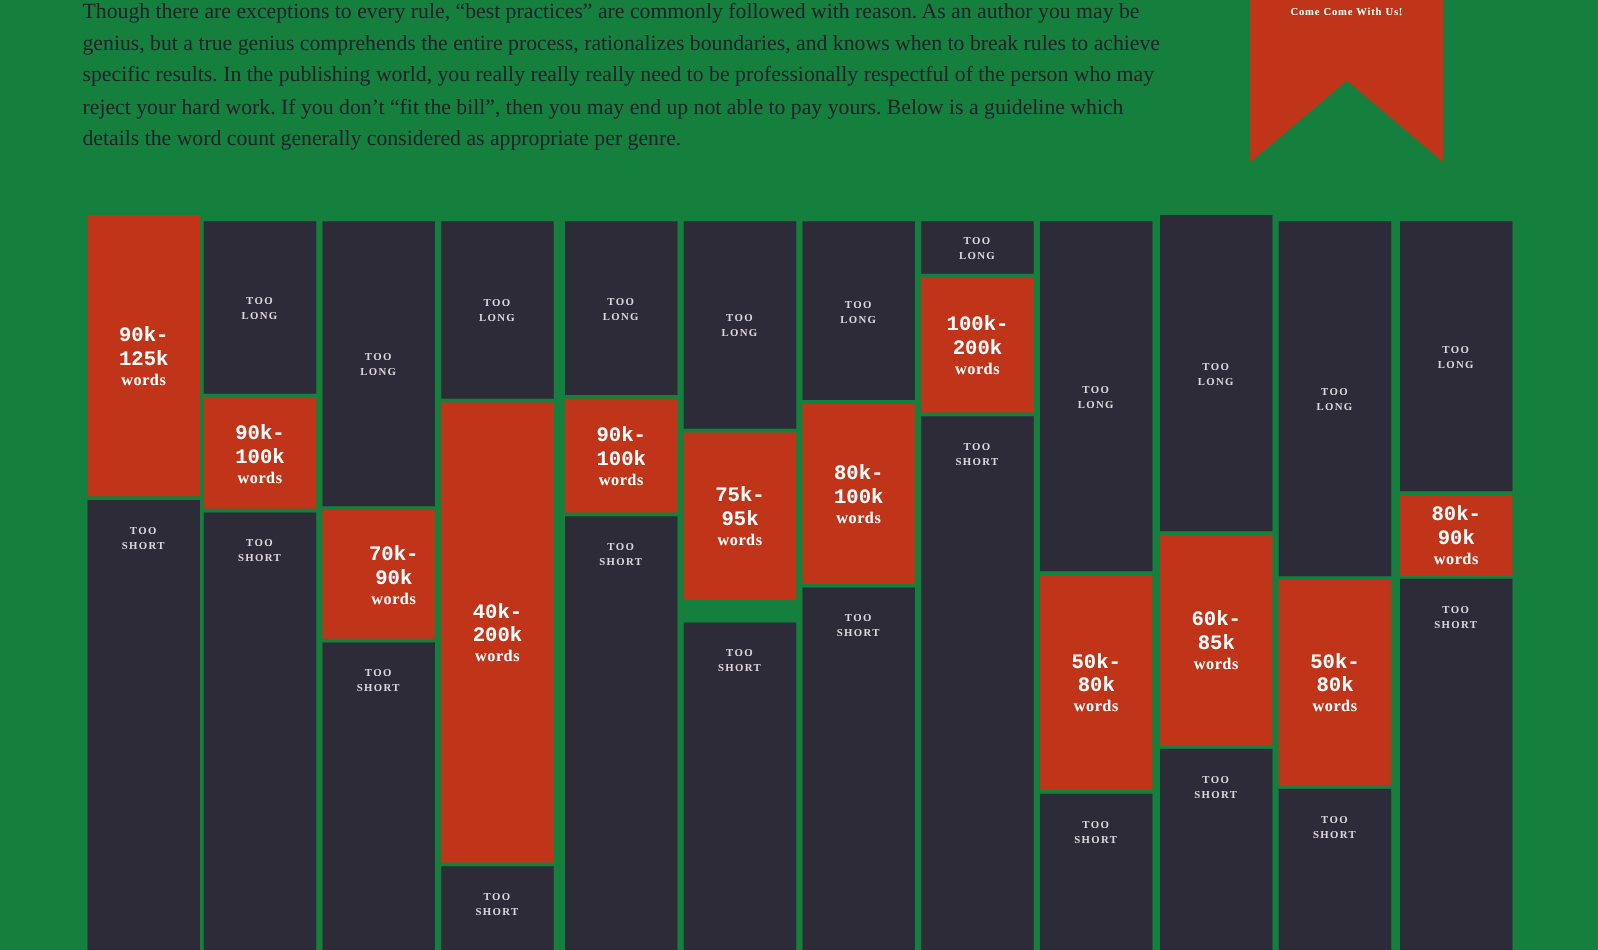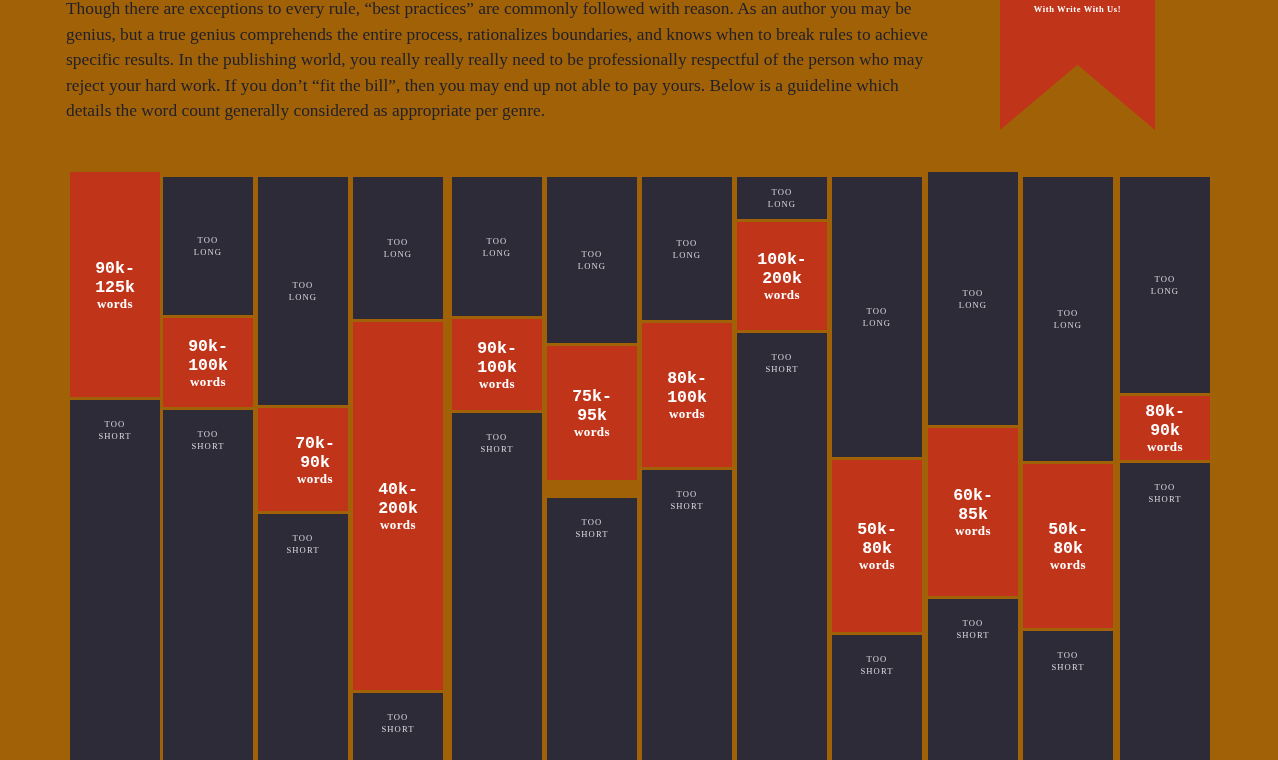--- a/index.html
+++ b/index.html
@@ -2,21 +2,21 @@
 <html><head>
 <meta charset="utf-8">
 <style>
   * { margin:0; padding:0; box-sizing:border-box; }
   html,body{
     width:1278px; height:760px;
     background:#fdfdfc;
     font-family:"Liberation Serif", serif;
     overflow:hidden;
   }
-  #page { position:relative; width:1278px; height:760px; background:#a16207; }
+  #page { position:relative; width:1278px; height:760px; background:#15803d; }
 
   
   #intro{
     position:absolute;
     left:66px; top:-4px;
     width:868px;
     font-family:"Liberation Serif", serif;
     font-size:17.4px;
     line-height:25.6px;
     color:#22202a;
@@ -66,21 +66,21 @@
     justify-content:center;
     text-align:center;
     overflow:hidden;
   }
   .seg.dark{ background:#2e2b38; }
   .seg.accent{ background:#c0341a; }
 
   .limit-label{
     font-family:"Liberation Serif", serif;
     font-size:8.6px;
-    font-weight:normal;
+    font-weight:bold;
     letter-spacing:1.1px;
     line-height:12px;
     color:#d9d7dd;
     text-transform:uppercase;
     white-space:pre-line;
   }
   .range{
     font-family:Liberation Mono, monospace;
     font-size:16.5px;
     font-weight:bold;
@@ -101,21 +101,21 @@
 <body>
 
 <div id="page">
 
   <div id="intro">
     <p>Though there are exceptions to every rule, “best practices” are commonly followed with reason. As an author you may be genius, but a true genius comprehends the entire process, rationalizes boundaries, and knows when to break rules to achieve specific results. In the publishing world, you really really really need to be professionally respectful of the person who may reject your hard work. If you don’t “fit the bill”, then you may end up not able to pay yours. Below is a guideline which details the word count generally considered as appropriate per genre.</p>
   </div>
 
   <div id="ribbon">
     <div class="flag"></div>
-    <div class="ribbon-text">With Write With Us!</div>
+    <div class="ribbon-text">Come Come With Us!</div>
   </div>
 
   <div id="chart">
       <div class="col" style="left: 0px; top: 0px; height: 600px;">
         <div class="seg accent" style="top: 0px; height: 225px;">
           <span class="range">90k-
 125k</span>
           <span class="units">words</span>
         </div>
         <div class="seg dark" style="top: 228px; height: 372px; justify-content: flex-start; padding-top: 18px;">

